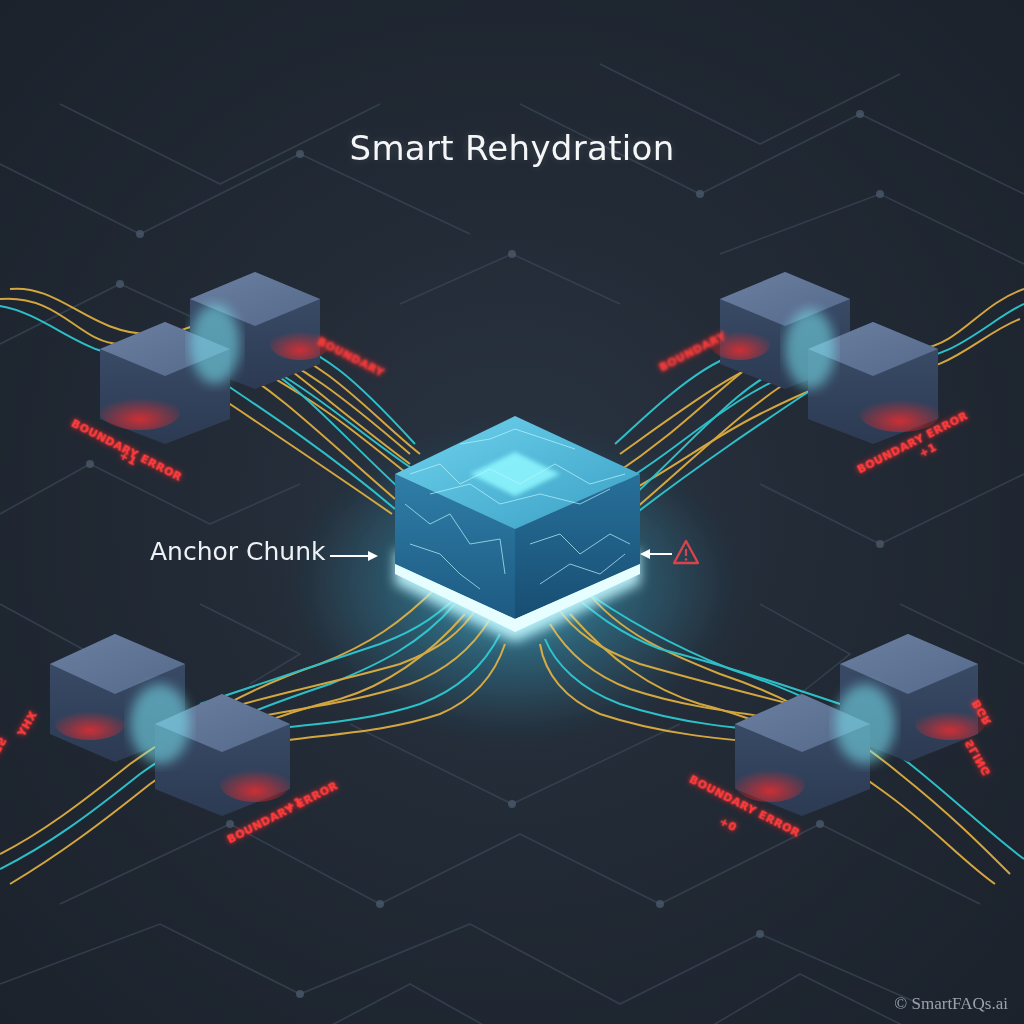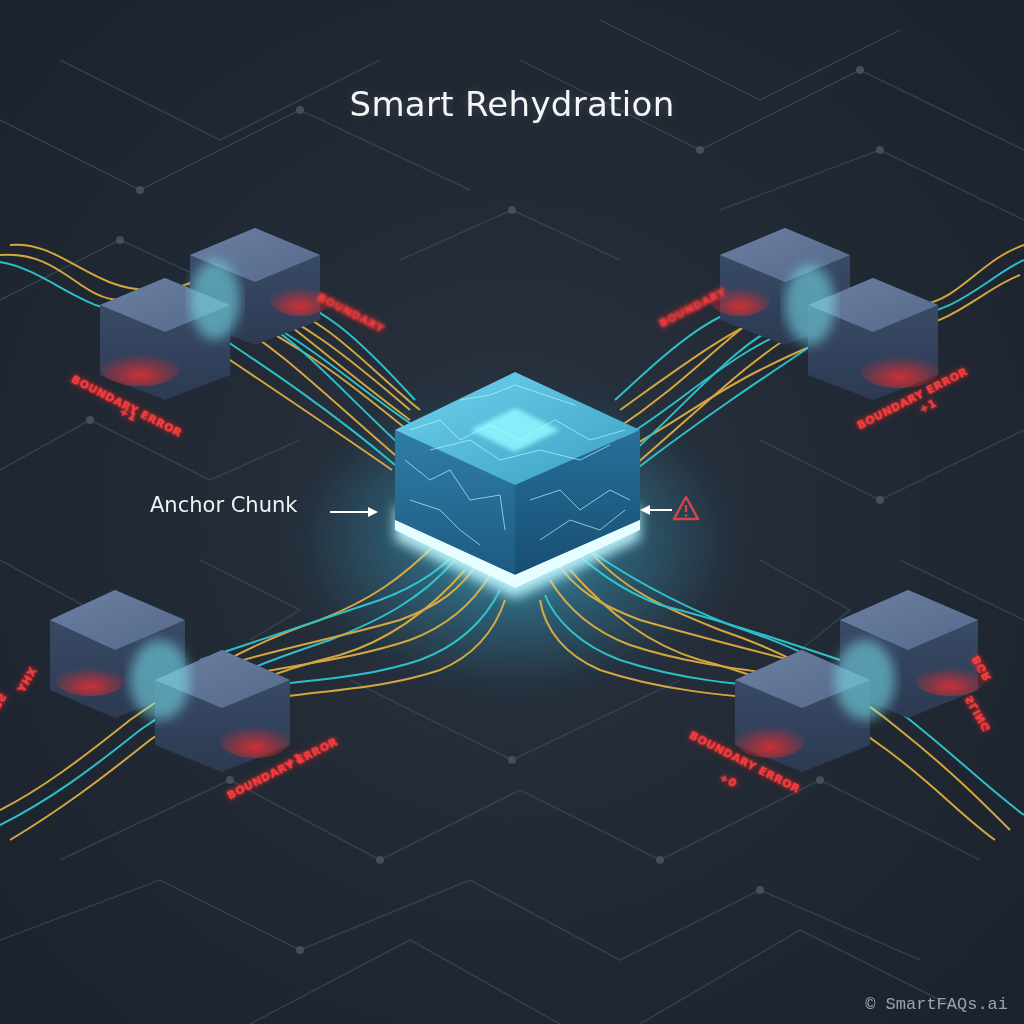--- a/index.html
+++ b/index.html
@@ -1,38 +1,38 @@
 <!DOCTYPE html>
 <html><head>
 <meta charset="utf-8">
 <style>
   html, body { margin:0; padding:0; }
   body {
     width:1024px; height:1024px; overflow:hidden; position:relative;
     background: radial-gradient(ellipse at 50% 50%, #2a3442 0%, #222a35 45%, #1b222c 100%);
     font-family: "DejaVu Sans", sans-serif;
   }
-  .stage { position:absolute; inset:0; }
+  .stage { position:absolute; inset:0;margin-top:44px; }
   svg.scene { position:absolute; left:0; top:0; }
   .title {
     position:absolute; top:84px; left:0; width:1024px; text-align:center;
     color:#f4f6f8; font-size:34px; letter-spacing:0.3px;
     text-shadow: 0 0 8px rgba(255,255,255,0.15);
   }
   .lbl {
-    position:absolute; color:#eef2f5; font-size:21px; white-space:nowrap;
+    position:absolute; color:#eef2f5; font-size:25px; white-space:nowrap;
   }
   .lbl-anchor { left:150px; top:493px; }
   .lbl-neighbor { left:707px; top:493px; }
   .arrow-anchor { position:absolute; left:330px; top:506px; width:48px; height:12px; }
   .arrow-neighbor { position:absolute; left:640px; top:504px; width:32px; height:12px; }
   .warn-icon { position:absolute; left:672px; top:495px; width:28px; height:26px; }
   .copyright {
     position:absolute; right:16px; bottom:10px; color:#9aa3ad; font-size:17px;
-    font-family:Liberation Mono, monospace;
+    font-family:Liberation Serif, serif;
   }
   .err {
     position:absolute; color:#ff3b3b; font-size:11px; font-weight:bold;
     font-family:"DejaVu Sans", sans-serif; letter-spacing:0.5px; white-space:nowrap;
     text-shadow: 0 0 6px rgba(255,40,40,0.9), 0 0 2px rgba(255,80,80,1);
     transform-origin: left center;
   }
 </style>
 </head>
 <body>

